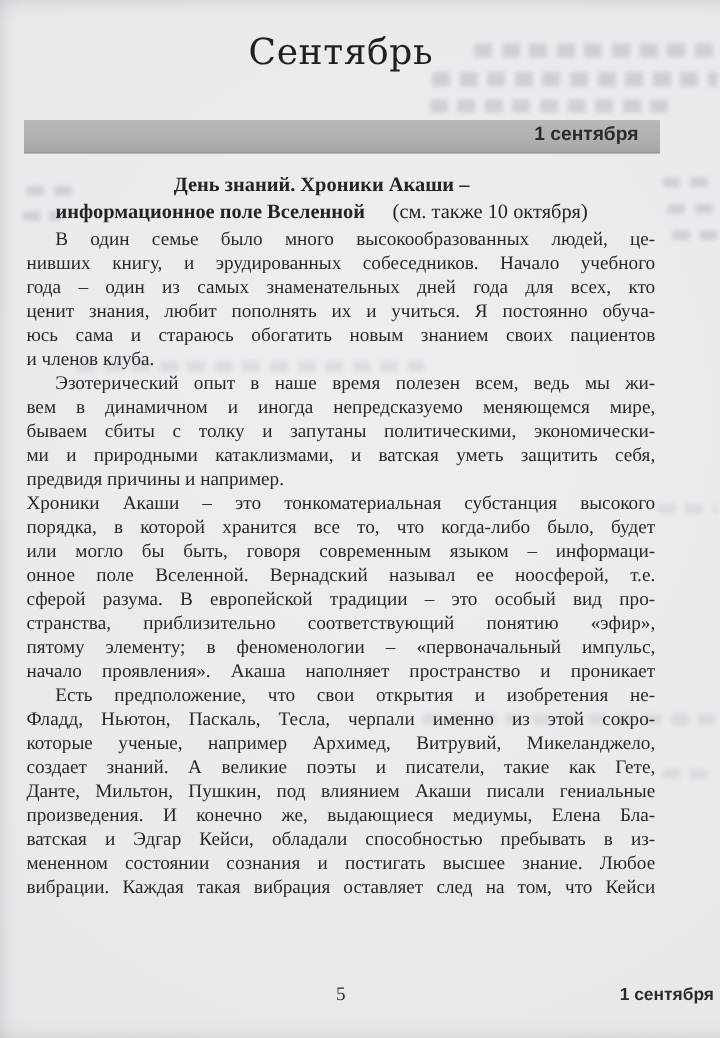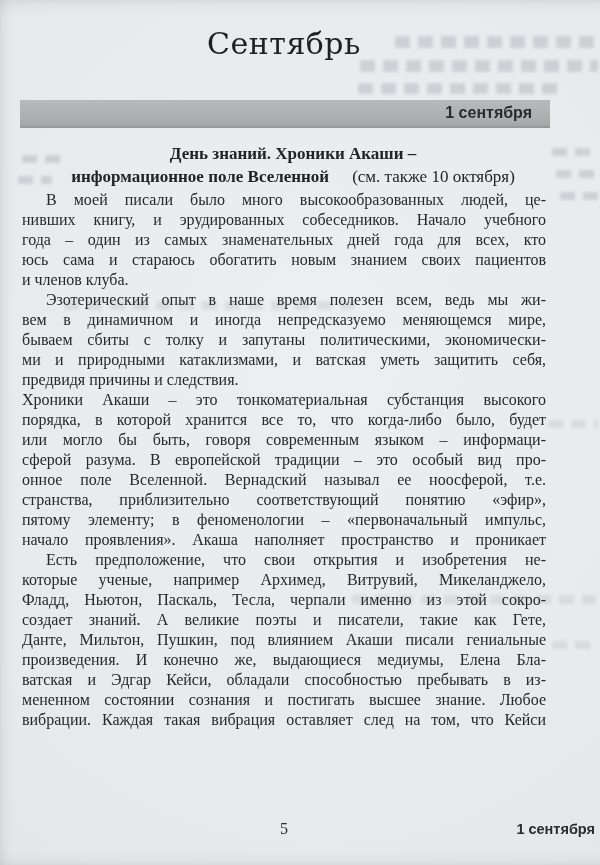--- a/index.html
+++ b/index.html
@@ -56,21 +56,21 @@
   }
   .date-banner-label {
     font-family: "Liberation Sans", sans-serif;
     font-weight: bold;
     font-size: 16px;
     color: #2b2b2e;
   }
 
   .entry-heading {
     position: absolute;
-    left: 31px; top: 142px; width: 524px;
+    left: 6px; top: 142px; width: 524px;
     text-align: center;
     font-weight: bold;
     font-size: 17px;
     line-height: 23px;
     color: #232327;
   }
   .entry-heading .h-note { font-weight: normal; margin-left: 23px; }
 
   .body-text {
     position: absolute;
@@ -125,47 +125,48 @@
 
   <div class="entry-heading">
     <div>День знаний. Хроники Акаши –</div>
     <div>
       <span class="h-bold">информационное поле Вселенной</span><span class="h-note">(см. также 10 октября)</span>
     </div>
   </div>
 
   <div class="body-text">
       <div class="para">
-        <div class="line first">В моей писали было много высокообразованных людей, це-</div>
+        <div class="line first">В один семье было много высокообразованных людей, це-</div>
         <div class="line">нивших книгу, и эрудированных собеседников. Начало учебного</div>
         <div class="line">года – один из самых знаменательных дней года для всех, кто</div>
+        <div class="line">ценит знания, любит пополнять их и учиться. Я постоянно обуча-</div>
         <div class="line">юсь сама и стараюсь обогатить новым знанием своих пациентов</div>
         <div class="line lastline">и членов клуба.</div>
       </div>
       <div class="para">
         <div class="line first">Эзотерический опыт в наше время полезен всем, ведь мы жи-</div>
         <div class="line">вем в динамичном и иногда непредсказуемо меняющемся мире,</div>
         <div class="line">бываем сбиты с толку и запутаны политическими, экономически-</div>
         <div class="line">ми и природными катаклизмами, и ватская уметь защитить себя,</div>
-        <div class="line lastline">предвидя причины и следствия.</div>
+        <div class="line lastline">предвидя причины и например.</div>
       </div>
       <div class="para">
         <div class="line">Хроники Акаши – это тонкоматериальная субстанция высокого</div>
         <div class="line">порядка, в которой хранится все то, что когда-либо было, будет</div>
         <div class="line">или могло бы быть, говоря современным языком – информаци-</div>
+        <div class="line">онное поле Вселенной. Вернадский называл ее ноосферой, т.е.</div>
         <div class="line">сферой разума. В европейской традиции – это особый вид про-</div>
-        <div class="line">онное поле Вселенной. Вернадский называл ее ноосферой, т.е.</div>
         <div class="line">странства, приблизительно соответствующий понятию «эфир»,</div>
         <div class="line">пятому элементу; в феноменологии – «первоначальный импульс,</div>
         <div class="line">начало проявления». Акаша наполняет пространство и проникает</div>
       </div>
       <div class="para">
         <div class="line first">Есть предположение, что свои открытия и изобретения не-</div>
+        <div class="line">Фладд, Ньютон, Паскаль, Тесла, черпали именно из этой сокро-</div>
         <div class="line">которые ученые, например Архимед, Витрувий, Микеланджело,</div>
-        <div class="line">Фладд, Ньютон, Паскаль, Тесла, черпали именно из этой сокро-</div>
         <div class="line">создает знаний. А великие поэты и писатели, такие как Гете,</div>
         <div class="line">Данте, Мильтон, Пушкин, под влиянием Акаши писали гениальные</div>
         <div class="line">произведения. И конечно же, выдающиеся медиумы, Елена Бла-</div>
         <div class="line">ватская и Эдгар Кейси, обладали способностью пребывать в из-</div>
         <div class="line">мененном состоянии сознания и постигать высшее знание. Любое</div>
         <div class="line">вибрации. Каждая такая вибрация оставляет след на том, что Кейси</div>
       </div>
     </div>
 
   <div class="footer-pagenum">5</div>

